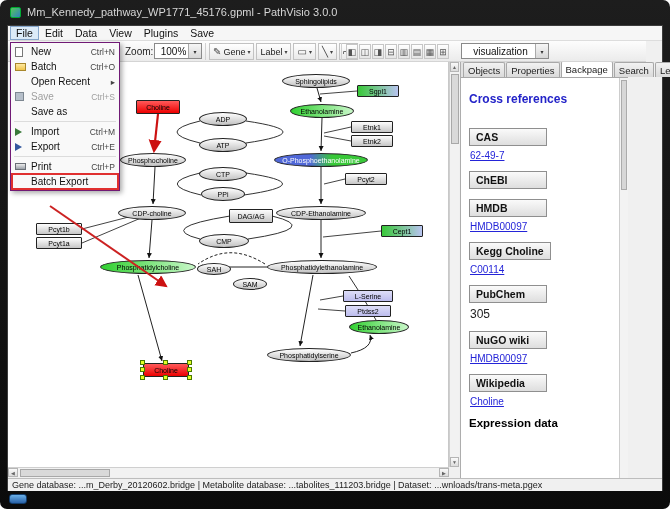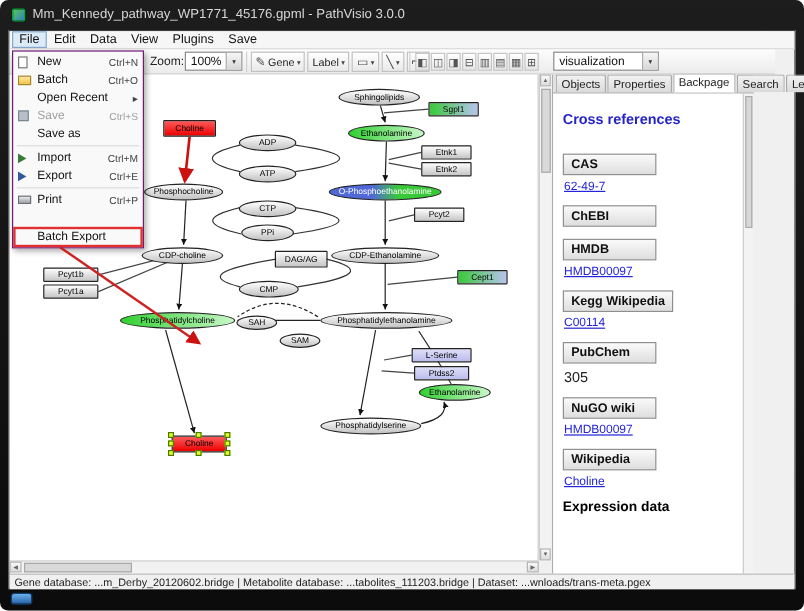--- a/index.html
+++ b/index.html
@@ -13,21 +13,21 @@
   .title-text{position:absolute;left:27px;top:6px;font-size:11px;color:#d6d6d6;white-space:nowrap;}
   
   .app{position:absolute;left:7px;top:25px;width:656px;height:466px;background:#f0f0f0;border:1px solid #3c3c3c;}
   
   #menubar{position:absolute;left:0;top:0;right:0;height:15px;background:#f6f6f6;border-bottom:1px solid #ddd;
            display:flex;align-items:flex-end;font-size:10.5px;color:#111;padding-left:2px;z-index:4;}
   .mitem{padding:1px 6px;}
   .mitem.active{background:#dcebf8;border:1px solid #86a7cc;padding:0 5px;}
   
   .toolbar{position:absolute;left:0;top:15px;right:16px;height:21px;background:linear-gradient(#fdfdfd,#ebebeb);
-           border-bottom:1px solid #d4d4d4;z-index:3;}
+           border-bottom:1px solid #d4d4d4;z-index:3;text-align:center;}
   .tlabel{position:absolute;left:117px;top:5px;font-size:10px;color:#222;}
   .combo{position:absolute;height:16px;background:#fff;border:1px solid #8a8a8a;display:flex;align-items:center;
          font-size:10px;padding-left:4px;color:#111;}
   .combo .cval{flex:1;white-space:nowrap;overflow:hidden;}
   .combo .carr{width:13px;align-self:stretch;background:linear-gradient(#f6f6f6,#d7d7d7);border-left:1px solid #aaa;
                display:flex;align-items:center;justify-content:center;font-size:6px;color:#333;}
   #zoomcombo{left:146px;top:2px;width:48px;}
   #vizcombo{left:453px;top:2px;width:88px;}
   .tsep{position:absolute;top:2px;width:1px;height:17px;background:#d0d0d0;}
   #tools{position:absolute;left:201px;top:2px;display:flex;gap:2px;}
@@ -64,21 +64,21 @@
               box-shadow:2px 3px 6px rgba(0,0,0,.35);}
   #annotation .hlgreen{color:#4dee2a;}
   
   #filemenu{position:absolute;left:2px;top:16px;width:110px;background:#f9f9f9;border:1px solid #701a75;
             box-shadow:2px 2px 5px rgba(0,0,0,.35);z-index:10;padding:1px;}
   .mrow{display:flex;align-items:center;height:15px;font-size:10px;color:#111;padding:0 3px;}
   .mrow .mic{width:13px;flex:0 0 13px;margin-right:3px;display:flex;align-items:center;}
   .mrow .mlb{flex:1;white-space:nowrap;}
   .mrow .msc{font-size:8.5px;color:#444;margin-left:4px;}
   .mrow.dis .mlb,.mrow.dis .msc{color:#9f9f9f;}
-  .mrow.hl{outline:2px solid #e03030;outline-offset:-1px;margin-top:16px;}
+  .mrow.hl{outline:2px solid #e03030;outline-offset:-1px;}
   .msep{height:1px;background:#dcdcdc;margin:2px 2px;}
   .ic{display:inline-block;}
   .ic-new{width:8px;height:10px;background:#fff;border:1px solid #777;}
   .ic-open{width:11px;height:8px;background:linear-gradient(#ffe9a0,#f0c44c);border:1px solid #a8872c;}
   .ic-save{width:9px;height:9px;background:#b6bfca;border:1px solid #7d8791;}
   .ic-import{width:0;height:0;border:4px solid transparent;border-left:7px solid #3a7a3a;}
   .ic-export{width:0;height:0;border:4px solid transparent;border-left:7px solid #33589e;}
   .ic-print{width:11px;height:7px;background:linear-gradient(#ececec,#9aa0a8);border:1px solid #6a6f76;}
   
   .vscroll{position:absolute;left:441px;top:36px;width:10px;height:405px;background:#f2f2f2;border-left:1px solid #cfcfcf;z-index:3;}
@@ -347,21 +347,21 @@
               <div class="xlink">62-49-7</div>
             </div>
             <div class="xsec">
               <div class="xhead">ChEBI</div>
             </div>
             <div class="xsec">
               <div class="xhead">HMDB</div>
               <div class="xlink">HMDB00097</div>
             </div>
             <div class="xsec">
-              <div class="xhead">Kegg Wikipedia</div>
+              <div class="xhead">Kegg Choline</div>
               <div class="xlink">C00114</div>
             </div>
             <div class="xsec">
               <div class="xhead">PubChem</div>
               <div class="xval">305</div>
             </div>
             <div class="xsec">
               <div class="xhead">NuGO wiki</div>
               <div class="xlink">HMDB00097</div>
             </div>

